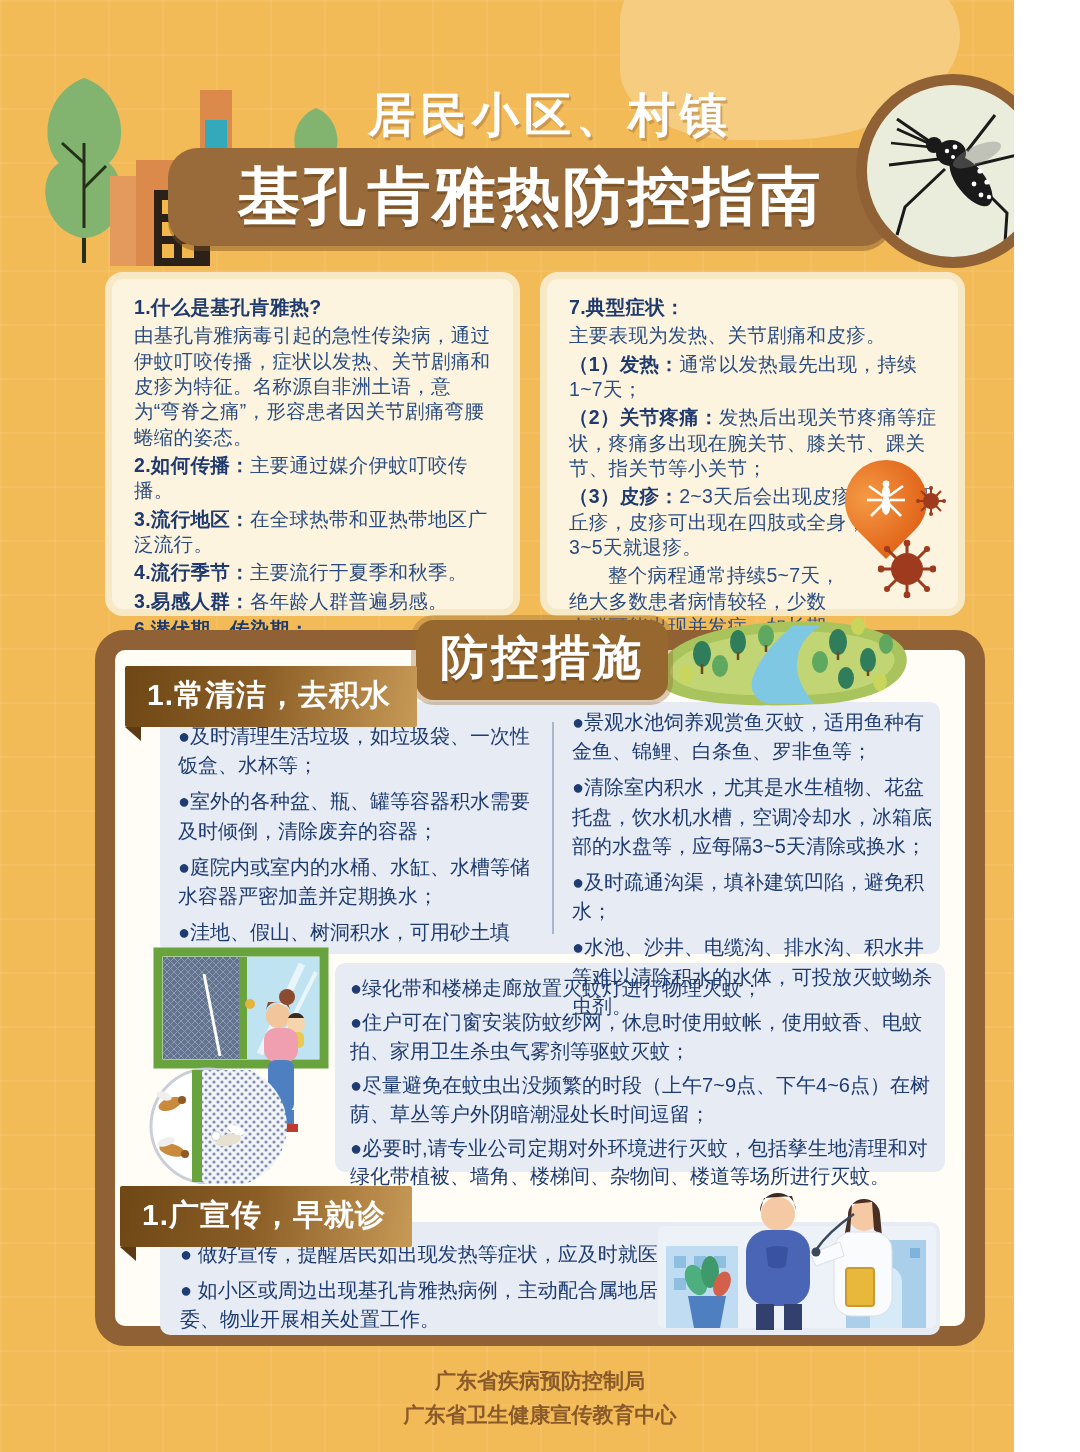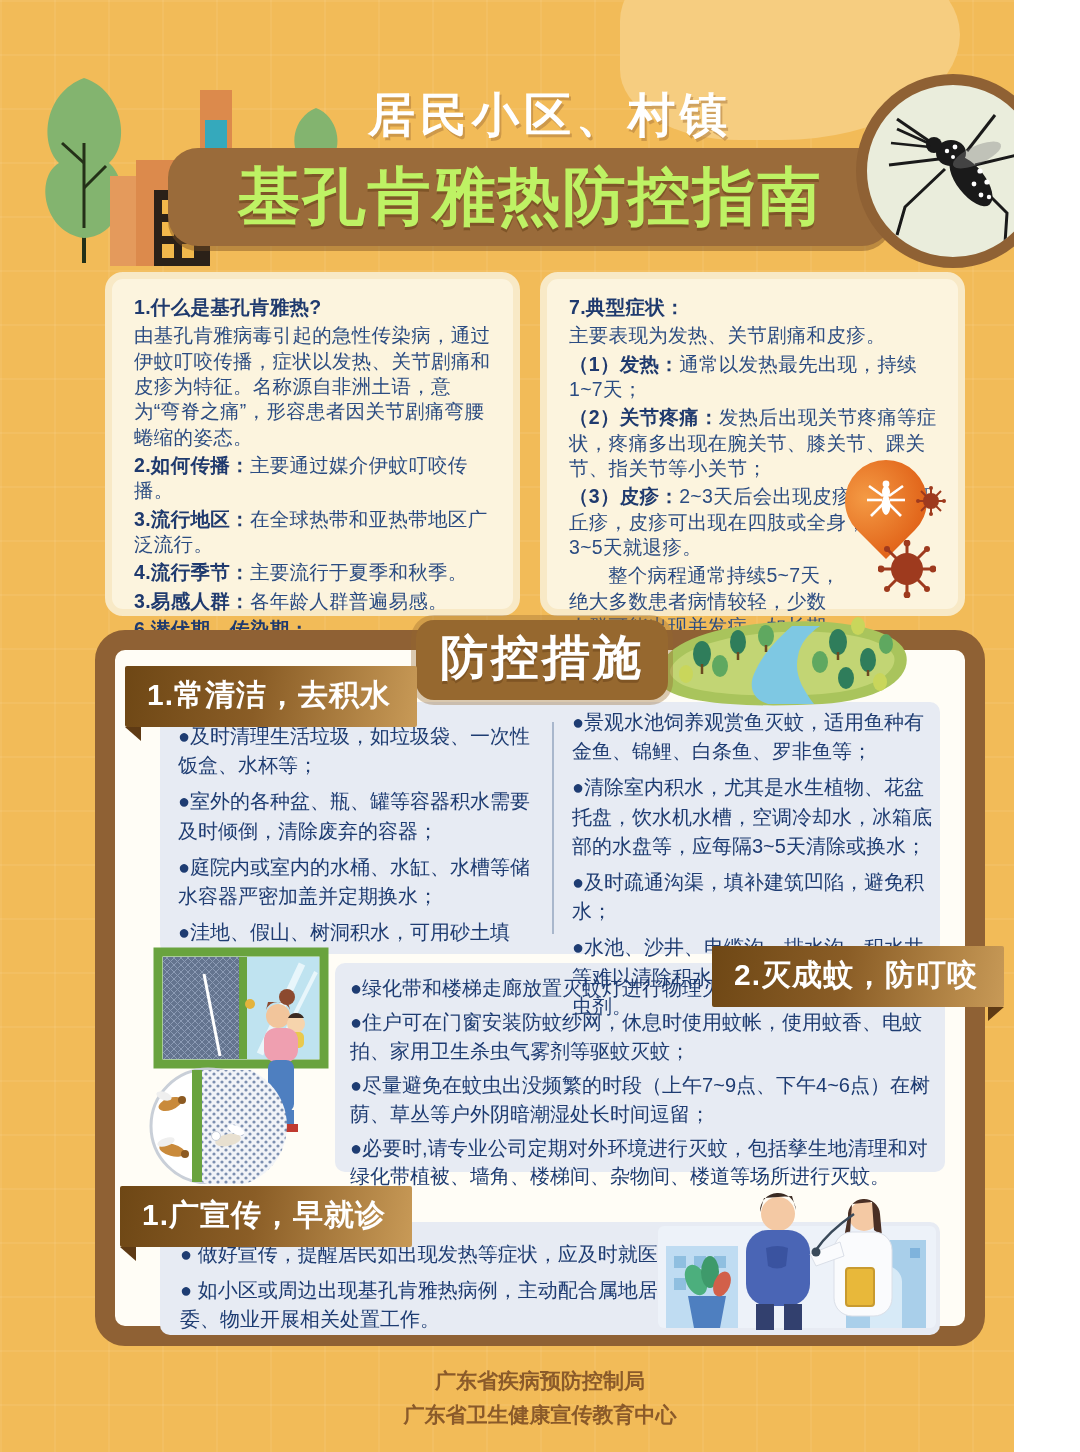--- a/index.html
+++ b/index.html
@@ -28,21 +28,21 @@
     font-size:47px; font-weight:900; color:#FFFFFF; letter-spacing:5px;
     text-shadow:2px 3px 0 rgba(160,110,55,.45);
   }
   .title2 {
     position:absolute; left:168px; top:148px; width:724px; height:98px;
     background:#9A6B3A; border-radius:30px;
     display:flex; align-items:center; justify-content:center;
     box-shadow:0 5px 0 rgba(122,80,35,.45);
   }
   .title2 span {
-    font-size:63px; font-weight:900; color:#bef264; letter-spacing:2px;
+    font-size:63px; font-weight:900; color:#ffffff; letter-spacing:2px;
     text-shadow:0 3px 0 rgba(109,70,28,.6);
     white-space:nowrap;
   }
   .mosq-circle {
     position:absolute; left:856px; top:74px; width:194px; height:194px;
     background:#EAEDDC; border:11px solid #8F6134; border-radius:50%;
     overflow:hidden; z-index:5;
   }
   
   .card {
@@ -295,24 +295,20 @@
     <p><span>●</span><span>庭院内或室内的水桶、水缸、水槽等储水容器严密加盖并定期换水；</span></p>
     <p><span>●</span><span>洼地、假山、树洞积水，可用砂土填埋；</span></p>
   </div>
   <div class="bullets col col2">
     <p><span>●</span><span>景观水池饲养观赏鱼灭蚊，适用鱼种有金鱼、锦鲤、白条鱼、罗非鱼等；</span></p>
     <p><span>●</span><span>清除室内积水，尤其是水生植物、花盆托盘，饮水机水槽，空调冷却水，冰箱底部的水盘等，应每隔3~5天清除或换水；</span></p>
     <p><span>●</span><span>及时疏通沟渠，填补建筑凹陷，避免积水；</span></p>
     <p><span>●</span><span>水池、沙井、电缆沟、排水沟、积水井等难以清除积水的水体，可投放灭蚊蚴杀虫剂。</span></p>
   </div>
 
-  <div class="badge badge2">
-    <span>2.灭成蚊，防叮咬</span>
-    <div class="fold fold-right"></div>
-  </div>
   <div class="lightpanel s2-panel"></div>
 
   <svg class="window-ill" width="205" height="240" viewBox="0 0 205 240">
     <defs>
       <pattern id="mesh" width="7" height="7" patternUnits="userSpaceOnUse">
         <rect width="7" height="7" fill="#64748F"></rect>
         <path d="M0 0 L7 7 M7 0 L0 7" stroke="#8C9BB5" stroke-width="1"></path>
       </pattern>
       <pattern id="mesh2" width="8" height="8" patternUnits="userSpaceOnUse">
         <rect width="8" height="8" fill="#F2F4F8"></rect>

